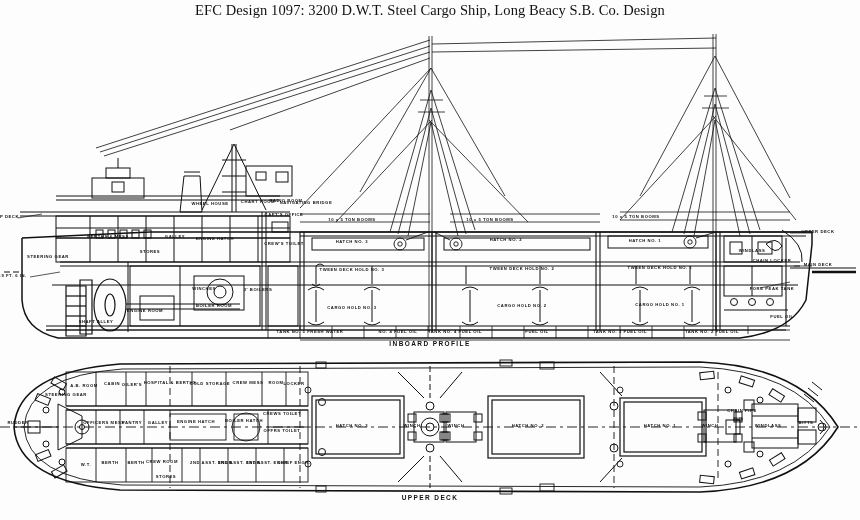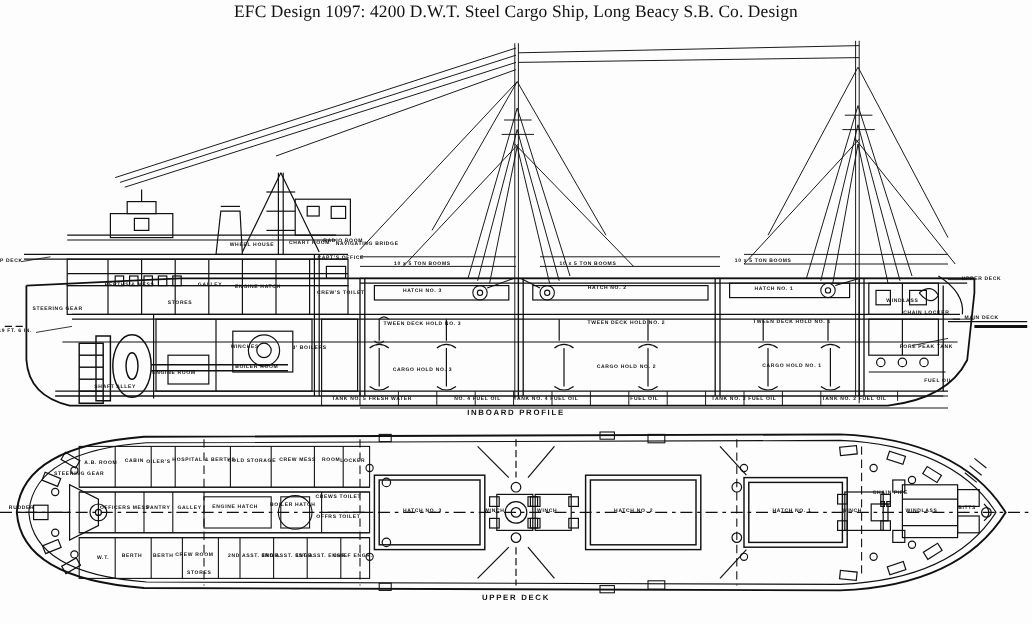--- a/index.html
+++ b/index.html
@@ -20,21 +20,21 @@
   svg{position:absolute;left:0;top:0;}
   .ln{stroke:#111;fill:none;}
   .t{font-family:"Liberation Sans", sans-serif;fill:#111;}
   .cap{font-family:"Liberation Sans", sans-serif;font-weight:bold;fill:#111;}
 </style>
 </head>
 <body>
 
 <div id="sheet">
 
-  <div id="title">EFC Design 1097:  4200 D.W.T. Steel Cargo Ship, Long Beacy S.B. Co. Design</div>
+  <div id="title">EFC Design 1097:  3200 D.W.T. Steel Cargo Ship, Long Beacy S.B. Co. Design</div>
 
   <svg id="art" width="860" height="520" viewBox="0 0 860 520" aria-hidden="true">
 
     <g class="ln" stroke-width="0.8">
 
       <line x1="432" y1="36" x2="432" y2="332"></line>
       <line x1="429" y1="36" x2="429" y2="332"></line>
 
       <line x1="716" y1="34" x2="716" y2="330"></line>
       <line x1="713" y1="34" x2="713" y2="330"></line>

